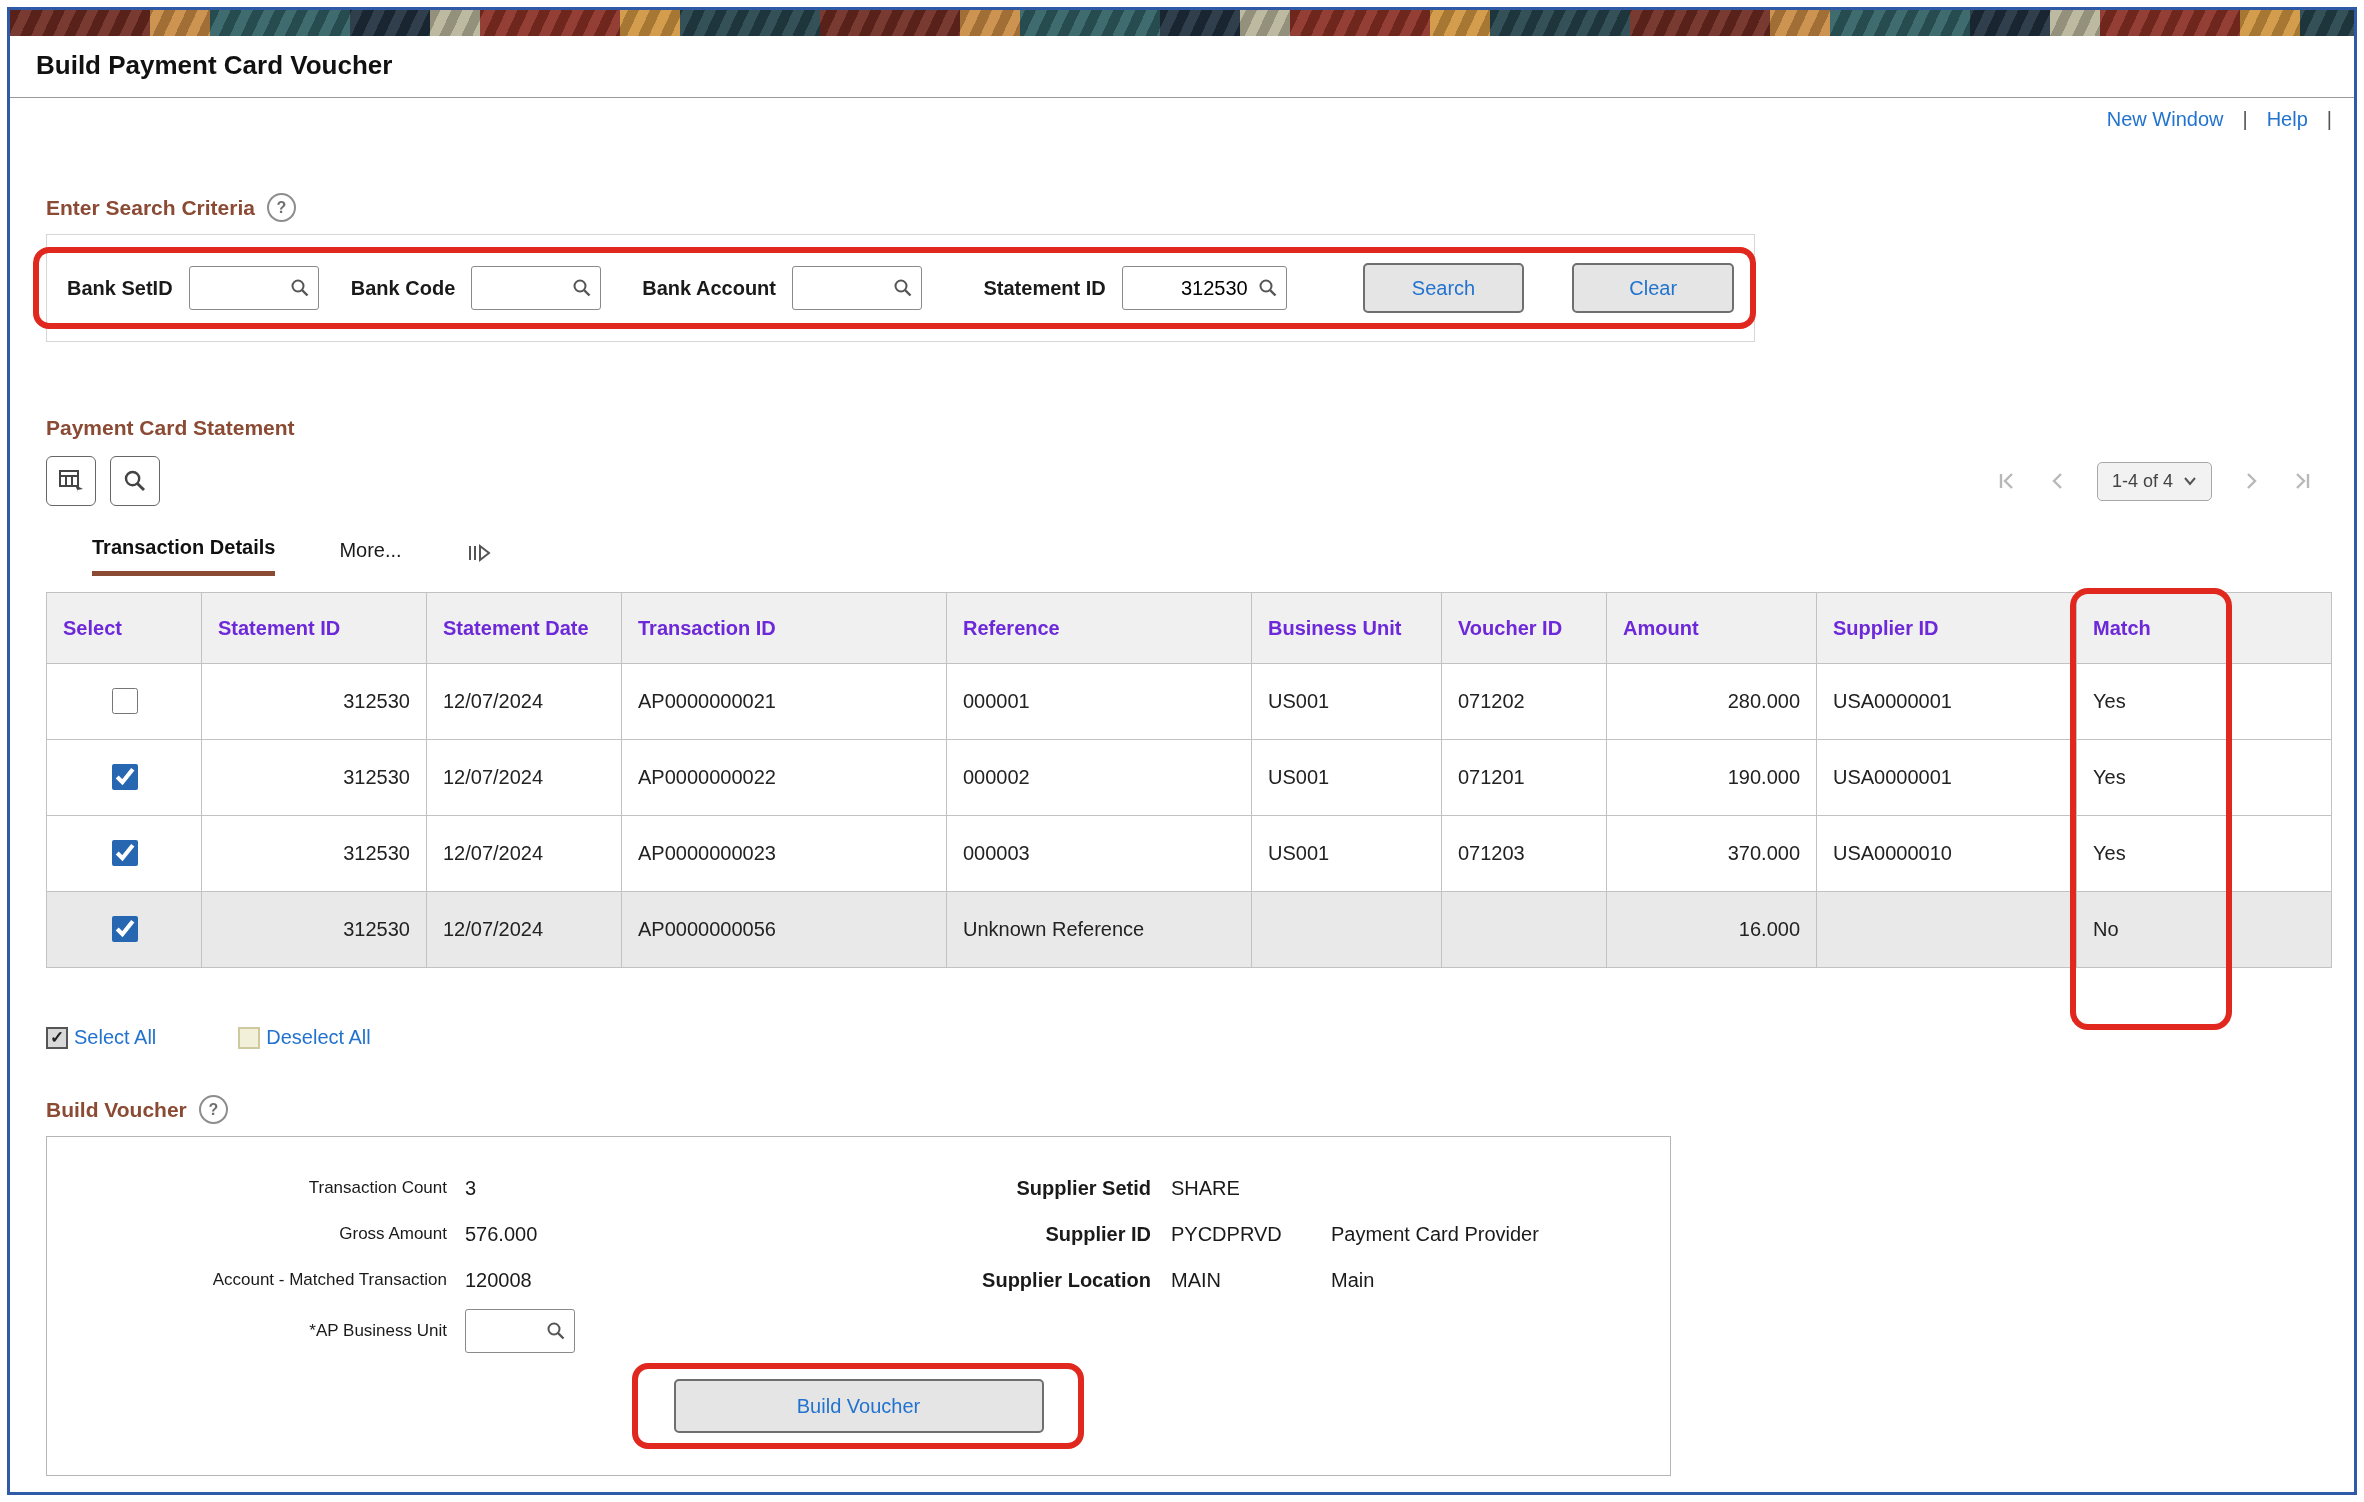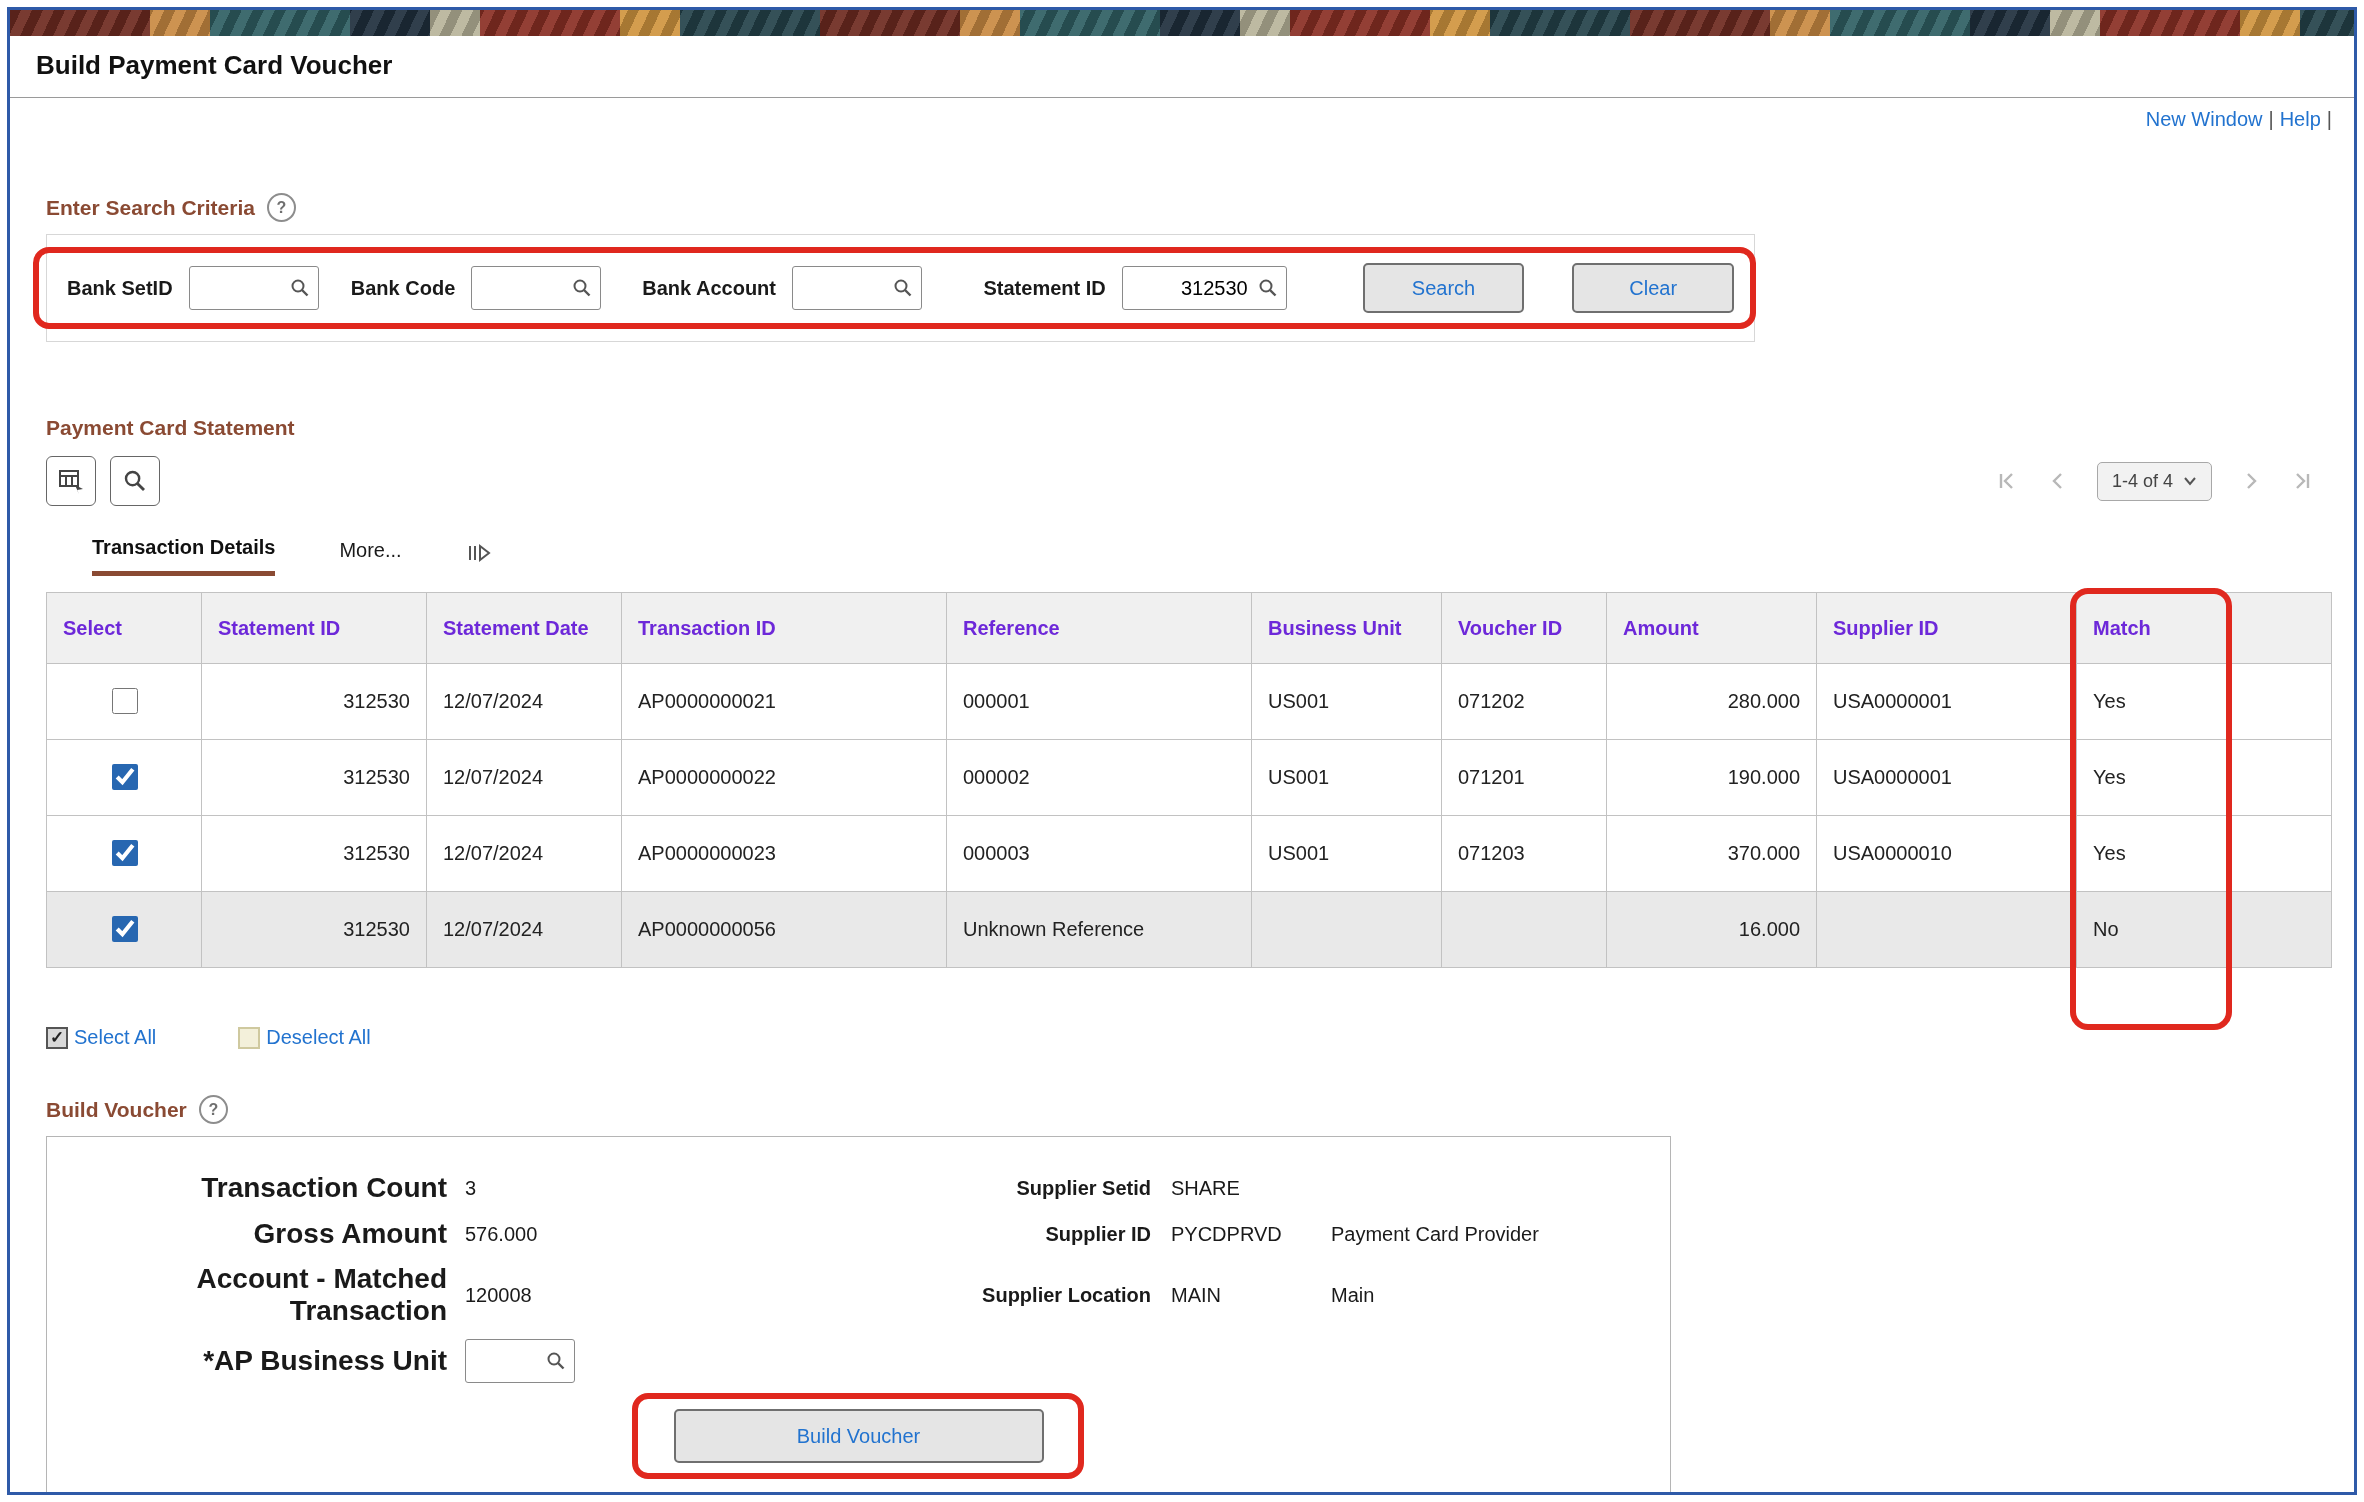--- a/index.html
+++ b/index.html
@@ -6,21 +6,21 @@
   body{width:2364px;height:1502px;overflow:hidden;font-family:"Liberation Sans",sans-serif;color:#1a1a1a;}
   .frame{position:absolute;left:7px;top:7px;right:7px;bottom:7px;border:3px solid #2e5aa8;background:#fff;overflow:hidden;}
   
   .banner{height:26px;width:100%;
     background:
       repeating-linear-gradient(115deg, rgba(0,0,0,0.20) 0 10px, rgba(255,255,255,0.08) 10px 20px),
       repeating-linear-gradient(90deg,#6e2a20 0 140px,#c98a42 140px 200px,#2f5f63 200px 340px,#1f2f3d 340px 420px,#b8b49a 420px 470px,#8a2f24 470px 610px,#d0953f 610px 670px,#24424a 670px 810px);
   }
   .title-bar{padding:14px 26px 16px;border-bottom:1px solid #9a9a9a;font-size:26px;font-weight:bold;color:#111;}
   .top-links{text-align:right;padding:10px 22px 0;font-size:20px;color:#444;}
-  .top-links a{color:#2273cf;text-decoration:none;margin:0 6px;cursor:pointer;}
+  .top-links a{color:#2273cf;text-decoration:none;margin:0 19px;cursor:pointer;}
   .top-links .sep{color:#555;}
   .content{padding:0 36px;}
   .section-heading{display:flex;align-items:center;gap:12px;color:#8a4a33;font-weight:bold;font-size:21px;}
   .help-ico{width:25px;height:25px;border:2px solid #8d8d8d;border-radius:50%;color:#6f6f6f;font-size:16px;font-weight:bold;display:inline-flex;align-items:center;justify-content:center;background:#fff;cursor:pointer;}
   
   .search-section{margin-top:62px;}
   .search-outer{position:relative;margin-top:12px;width:1709px;border:1px solid #d7d7d7;padding:28px 20px;box-sizing:border-box;}
   .search-row{display:flex;align-items:center;}
   .fld-label{font-weight:bold;font-size:20px;margin-right:16px;white-space:nowrap;}
   .lookup-wrap{position:relative;display:inline-block;}
@@ -60,21 +60,21 @@
   
   .selall-row{display:flex;align-items:center;gap:82px;margin-top:58px;font-size:20px;}
   .sel-link{display:flex;align-items:center;gap:6px;color:#2273cf;text-decoration:none;cursor:pointer;}
   .cb-ico{width:22px;height:22px;border:2px solid #555;background:#d9d9d9;display:inline-flex;align-items:center;justify-content:center;box-sizing:border-box;}
   .cb-ico::after{content:"✓";font-size:17px;font-weight:bold;color:#222;line-height:1;}
   .cb-ico-empty{width:22px;height:22px;border:2px solid #cfc99f;background:#f3f0da;display:inline-block;box-sizing:border-box;}
   
   .build-section{margin-top:46px;}
   .build-box{position:relative;margin-top:12px;width:1625px;border:1px solid #b5b5b5;box-sizing:border-box;padding:34px 0 42px;}
   .bv-line{display:flex;align-items:center;margin-bottom:12px;min-height:34px;}
-  .bv-label{width:400px;text-align:right;font-weight:bold;font-size:28px;flex:none;}
+  .bv-label{width:400px;text-align:right;font-weight:normal;font-size:17px;flex:none;}
   .bv-valarea{width:404px;flex:none;padding-left:18px;box-sizing:border-box;font-size:20px;}
   .bv-label-r{width:300px;text-align:right;font-weight:bold;font-size:20px;flex:none;}
   .bv-valarea-r{padding-left:20px;font-size:20px;display:flex;align-items:center;}
   .bv-val-r{display:inline-block;min-width:160px;}
   .in-acct{width:175px;}
   .in-apbu{width:110px;}
   .bv-btn-row{display:flex;justify-content:center;margin-top:26px;}
   .btn-build-wrap{position:relative;display:inline-block;}
   .btn-build{width:370px;height:54px;}
   .hl-build{left:-42px;right:-40px;top:-16px;bottom:-16px;}

